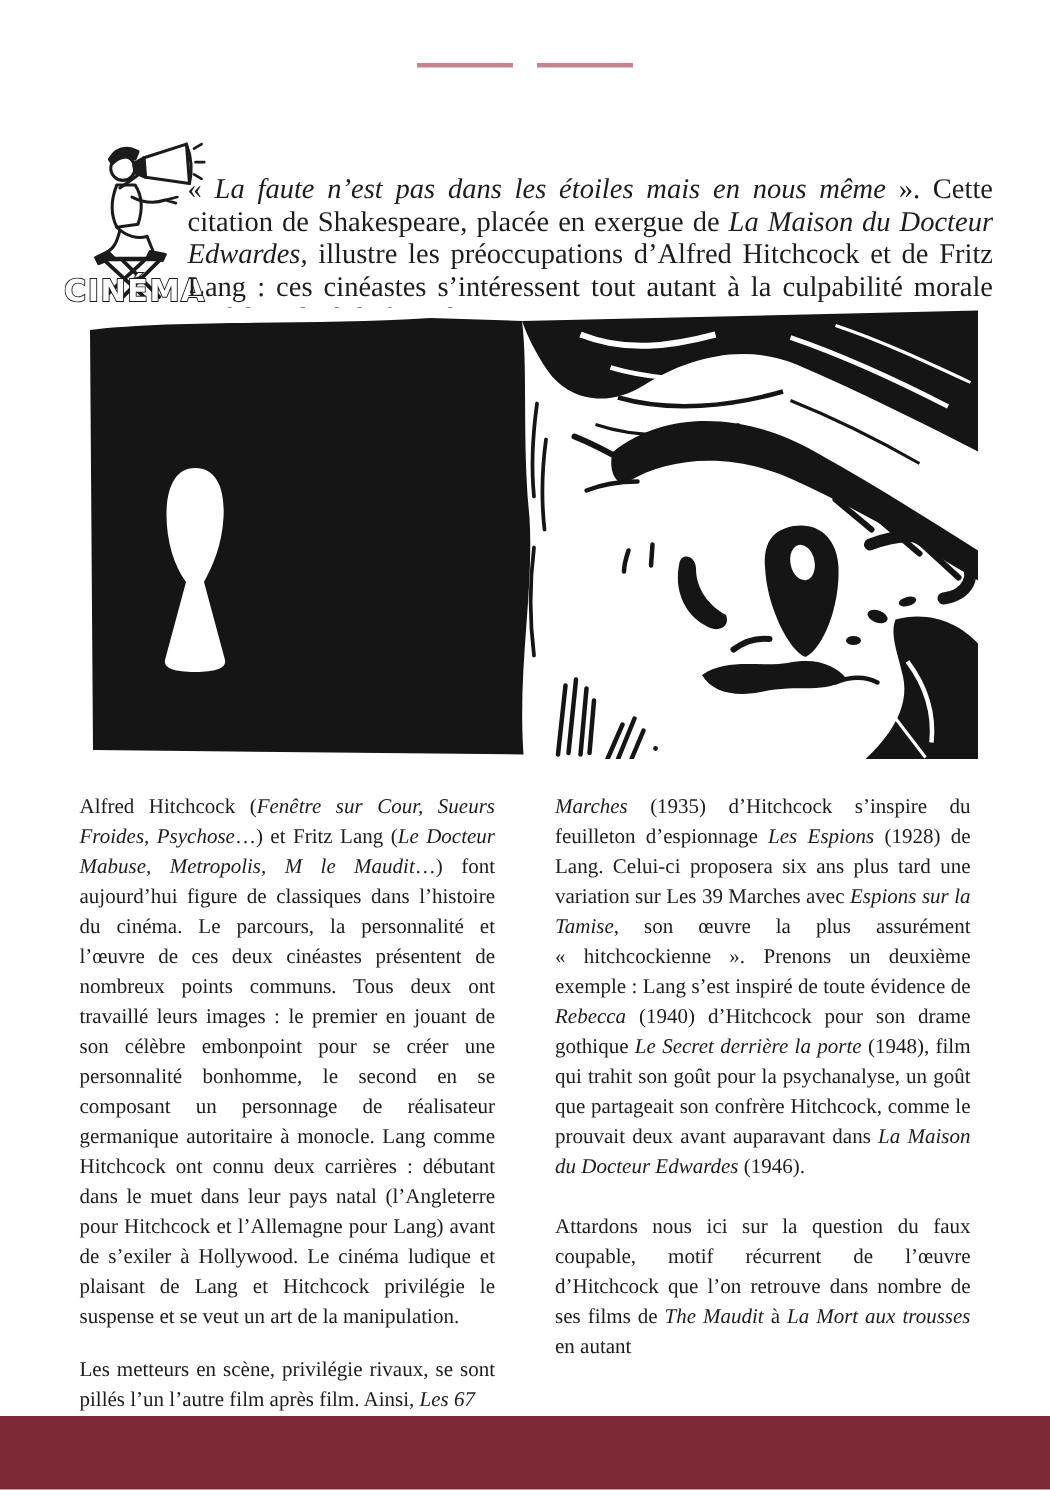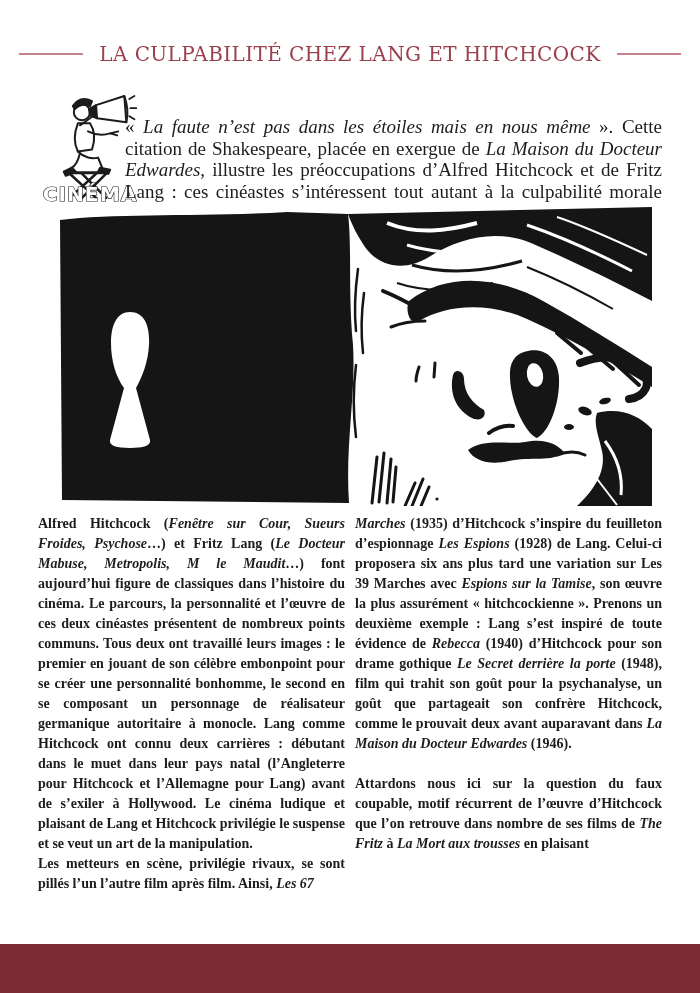--- a/index.html
+++ b/index.html
@@ -33,41 +33,40 @@
 
   
   .cols {
     position:absolute; left:38px; top:514px; width:624px;
     display:flex; gap:10px;
   }
   .col {
     width:307px; font-size:14px; line-height:20px; text-align:justify;
     color:#1d1d1d;
   }
-  .col p { margin:0;font-weight:bold; }
+  .col p { margin:15px; }
   .col p.gap { margin-top:20px; }
 
   
   .footer-bar {
     position:absolute; left:0; bottom:0; width:700px; height:49px;
     background:#7c2a36;
   }
   .shield {
     position:absolute; left:321px; top:926px; width:58px; height:61px;
     filter: drop-shadow(0 2px 3px rgba(0,0,0,0.30));
   }
 </style>
 </head>
 <body>
 
 <div class="page">
 
   <div class="title-row">
     <div class="rule"></div>
-    <h1 class="page-title">LA CULPABILITÉ CHEZ LANG ET HITCHCOCK</h1>
     <div class="rule"></div>
   </div>
 
   <div class="mascot">
     <svg viewBox="0 0 92 113" width="94" height="114" aria-hidden="true">
       <g stroke="#1b1b1b" stroke-width="2" fill="none" stroke-linecap="round" stroke-linejoin="round">
         <path d="M26,82 L52,106 M52,82 L26,106" stroke-width="2.5"></path>
         <path d="M38,82 L62,106 M62,82 L38,106" stroke-width="2.5"></path>
         <path d="M24,81 L64,81" stroke-width="3"></path>
         <path d="M34,60 C40,66 48,68 54,66 L58,76"></path>
@@ -159,19 +158,19 @@
     </svg>
   </div>
 
   <div class="cols">
     <div class="col">
       <p><span>Alfred Hitchcock (</span><em>Fenêtre sur Cour, Sueurs Froides, Psychose</em><span>…) et Fritz Lang (</span><em>Le Docteur Mabuse, Metropolis, M le Maudit</em><span>…) font aujourd’hui figure de classiques dans l’histoire du cinéma. Le parcours, la personnalité et l’œuvre de ces deux cinéastes présentent de nombreux points communs. Tous deux ont travaillé leurs images&nbsp;: le premier en jouant de son célèbre embonpoint pour se créer une personnalité bonhomme, le second en se composant un personnage de réalisateur germanique autoritaire à monocle. Lang comme Hitchcock ont connu deux carrières&nbsp;: débutant dans le muet dans leur pays natal (l’Angleterre pour Hitchcock et l’Allemagne pour Lang) avant de s’exiler à Hollywood. Le cinéma ludique et plaisant de Lang et Hitchcock privilégie le suspense et se veut un art de la manipulation.</span></p>
       <p><span>Les metteurs en scène, privilégie rivaux, se sont pillés l’un l’autre film après film. Ainsi, </span><em>Les 67</em></p>
     </div>
     <div class="col">
       <p><em>Marches</em><span> (1935) d’Hitchcock s’inspire du feuilleton d’espionnage </span><em>Les Espions</em><span> (1928) de Lang. Celui-ci proposera six ans plus tard une variation sur Les 39 Marches avec </span><em>Espions sur la Tamise</em><span>, son œuvre la plus assurément «&nbsp;hitchcockienne&nbsp;». Prenons un deuxième exemple&nbsp;: Lang s’est inspiré de toute évidence de </span><em>Rebecca</em><span> (1940) d’Hitchcock pour son drame gothique </span><em>Le Secret derrière la porte</em><span> (1948), film qui trahit son goût pour la psychanalyse, un goût que partageait son confrère Hitchcock, comme le prouvait deux avant auparavant dans </span><em>La Maison du Docteur Edwardes</em><span> (1946).</span></p>
-      <p class="gap"><span>Attardons nous ici sur la question du faux coupable, motif récurrent de l’œuvre d’Hitchcock que l’on retrouve dans nombre de ses films de </span><em>The Fritz</em><span> à </span><em>La Mort aux trousses</em><span> en plaisant</span></p>
+      <p class="gap"><span>Attardons nous ici sur la question du faux coupable, motif récurrent de l’œuvre d’Hitchcock que l’on retrouve dans nombre de ses films de </span><em>The Maudit</em><span> à </span><em>La Mort aux trousses</em><span> en autant</span></p>
     </div>
   </div>
 
   <div class="footer-bar"></div>
 
 </div>
 
 </body></html>

